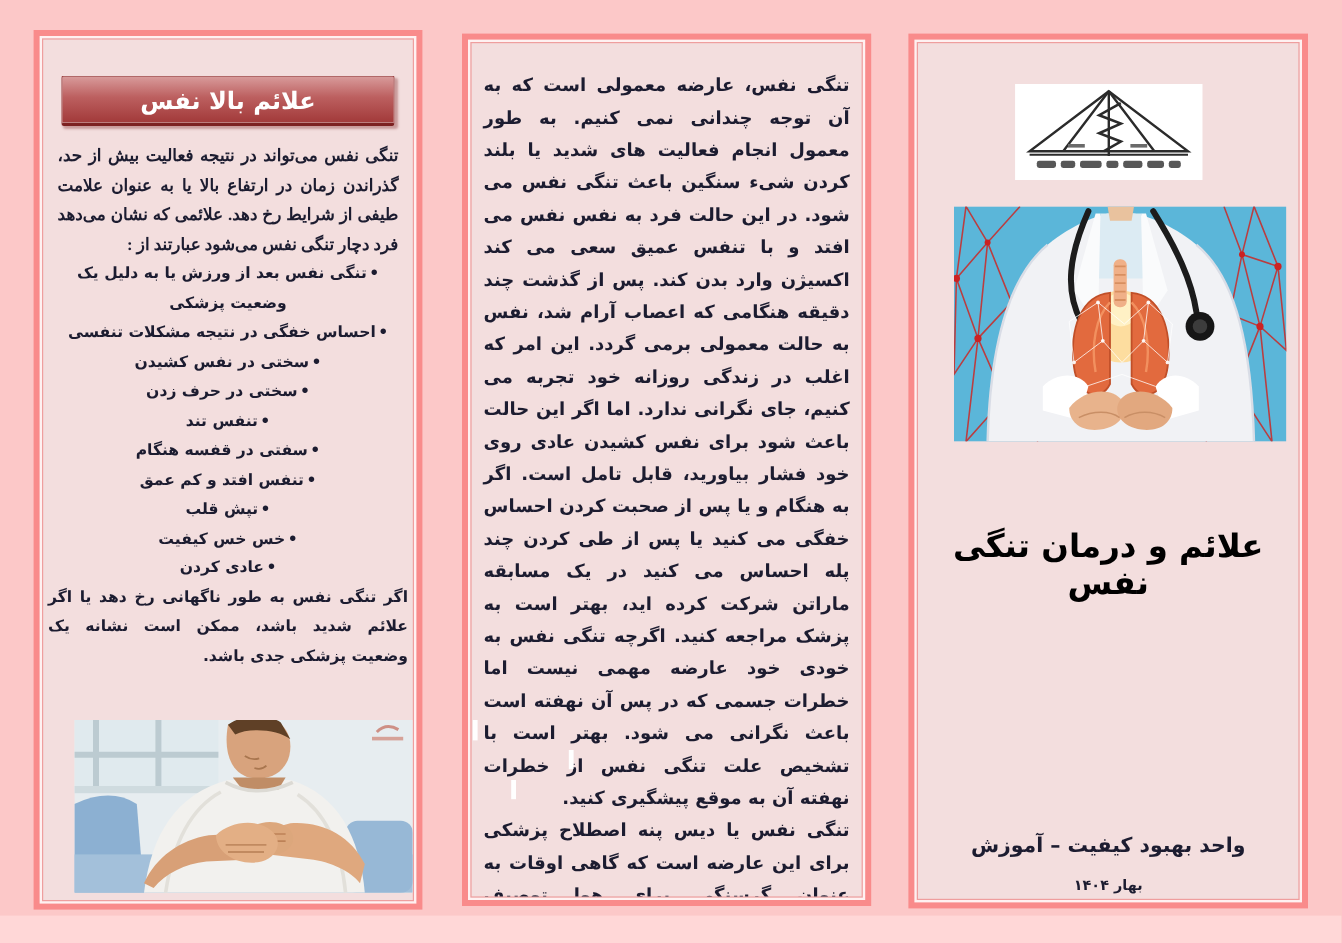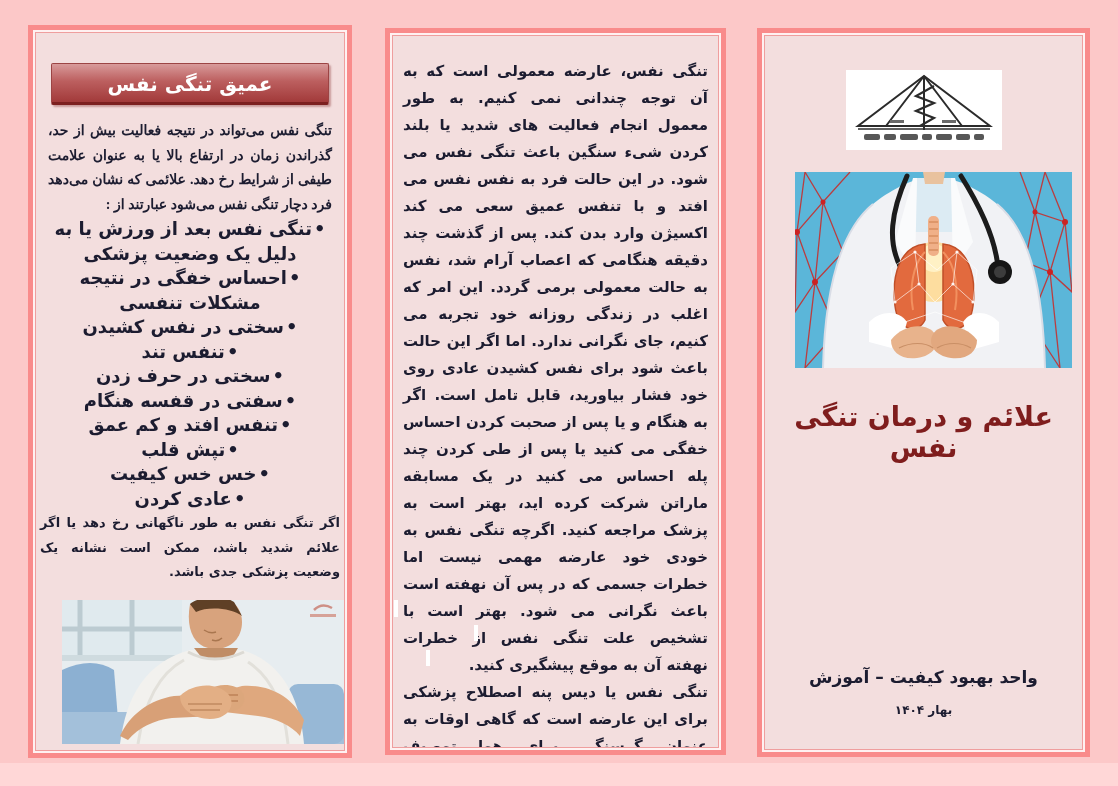--- a/index.html
+++ b/index.html
@@ -23,63 +23,63 @@
   .header-box {
     width: 278px; height: 42px; margin: 30px auto 0;
     background: linear-gradient(180deg, #d89a9a 0%, #bc5f5f 45%, #a23a3a 100%);
     border: 1px solid #9c4444; border-bottom: 3px solid #7c2020;
     box-shadow: 2px 2px 2px rgba(120,30,30,.35);
     color: #ffffff; font-size: 20px; font-weight: 700;
     text-align: center; line-height: 40px; border-radius: 2px;
   }
   .sym-intro { margin: 14px 12px 0; font-size: 14px; line-height: 24.5px; text-align: justify; text-align-last: right; font-family: Liberation Serif, serif; }
   .sym-list { list-style: none; margin: 0 8px; }
-  .sym-list li { font-size: 18px; line-height: 24.5px; text-align: center; }
+  .sym-list li { font-size: 13px; line-height: 24.5px; text-align: center; }
   .sym-list li::before { content: "\2022"; margin-left: 2px; }
   .sym-warning { margin: 0 4px; font-size: 13px; line-height: 24.5px; text-align: justify; text-align-last: right; }
   .chest-photo { position: absolute; left: 26px; bottom: 6px; width: 282px; height: 144px; }
   .chest-photo svg { width: 100%; height: 100%; display: block; }
 
   
   .overview-text { padding: 22px 10px 0; }
   .overview-text p { font-size: 15px; line-height: 27px; text-align: justify; text-align-last: right; }
   .artifact { position: absolute; width: 4px; background: #ffffff; }
   .artifact.a1 { left: 1px;  top: 564px; height: 17px; }
   .artifact.a2 { left: 81px; top: 589px; height: 16px; }
   .artifact.a3 { left: 33px; top: 614px; height: 16px; }
 
   
   .logo-box { width: 156px; height: 80px; margin: 34px auto 0; background: #ffffff; }
   .logo-box svg { width: 100%; height: 100%; display: block; }
   .doctor-photo { width: 277px; height: 196px; margin: 22px 10px 0 30px; }
   .doctor-photo svg { width: 100%; height: 100%; display: block; }
-  .cover-title { margin-top: 33px; text-align: center; font-size: 27px; font-weight: 700; color: #7f1d1d; }
-  .cover-footer { position: absolute; left: 0; bottom: 32px; width: 100%; text-align: center; }
+  .cover-title { margin-top: 72px; text-align: center; font-size: 27px; font-weight: 700; color: #000000; }
+  .cover-footer { position: absolute; left: 0; bottom: 4px; width: 100%; text-align: center; }
   .cover-unit { font-size: 17px; }
   .cover-date { font-size: 12px; margin-top: 16px; }
 </style>
 </head>
 <body>
 
 <div class="panel panel-symptoms">
  <div class="panel-mid">
   <div class="panel-in">
 
     <div class="header-box">
-      <span>عمیق تنگی نفس</span>
+      <span>علائم بالا نفس</span>
     </div>
 
     <p class="sym-intro txt">تنگی نفس می‌تواند در نتیجه فعالیت بیش از حد، گذراندن زمان در ارتفاع بالا یا به عنوان علامت طیفی از شرایط رخ دهد. علائمی که نشان می‌دهد فرد دچار تنگی نفس می‌شود عبارتند از :</p>
 
     <ul class="sym-list txt">
       <li>تنگی نفس بعد از ورزش یا به دلیل یک وضعیت پزشکی</li>
       <li>احساس خفگی در نتیجه مشکلات تنفسی</li>
       <li>سختی در نفس کشیدن</li>
+      <li>سختی در حرف زدن</li>
       <li>تنفس تند</li>
-      <li>سختی در حرف زدن</li>
       <li>سفتی در قفسه هنگام</li>
       <li>تنفس افتد و کم عمق</li>
       <li>تپش قلب</li>
       <li>خس خس کیفیت</li>
       <li>عادی کردن</li>
     </ul>
 
     <p class="sym-warning txt">اگر تنگی نفس به طور ناگهانی رخ دهد یا اگر علائم شدید باشد، ممکن است نشانه یک وضعیت پزشکی جدی باشد.</p>
 
     <div class="chest-photo">

